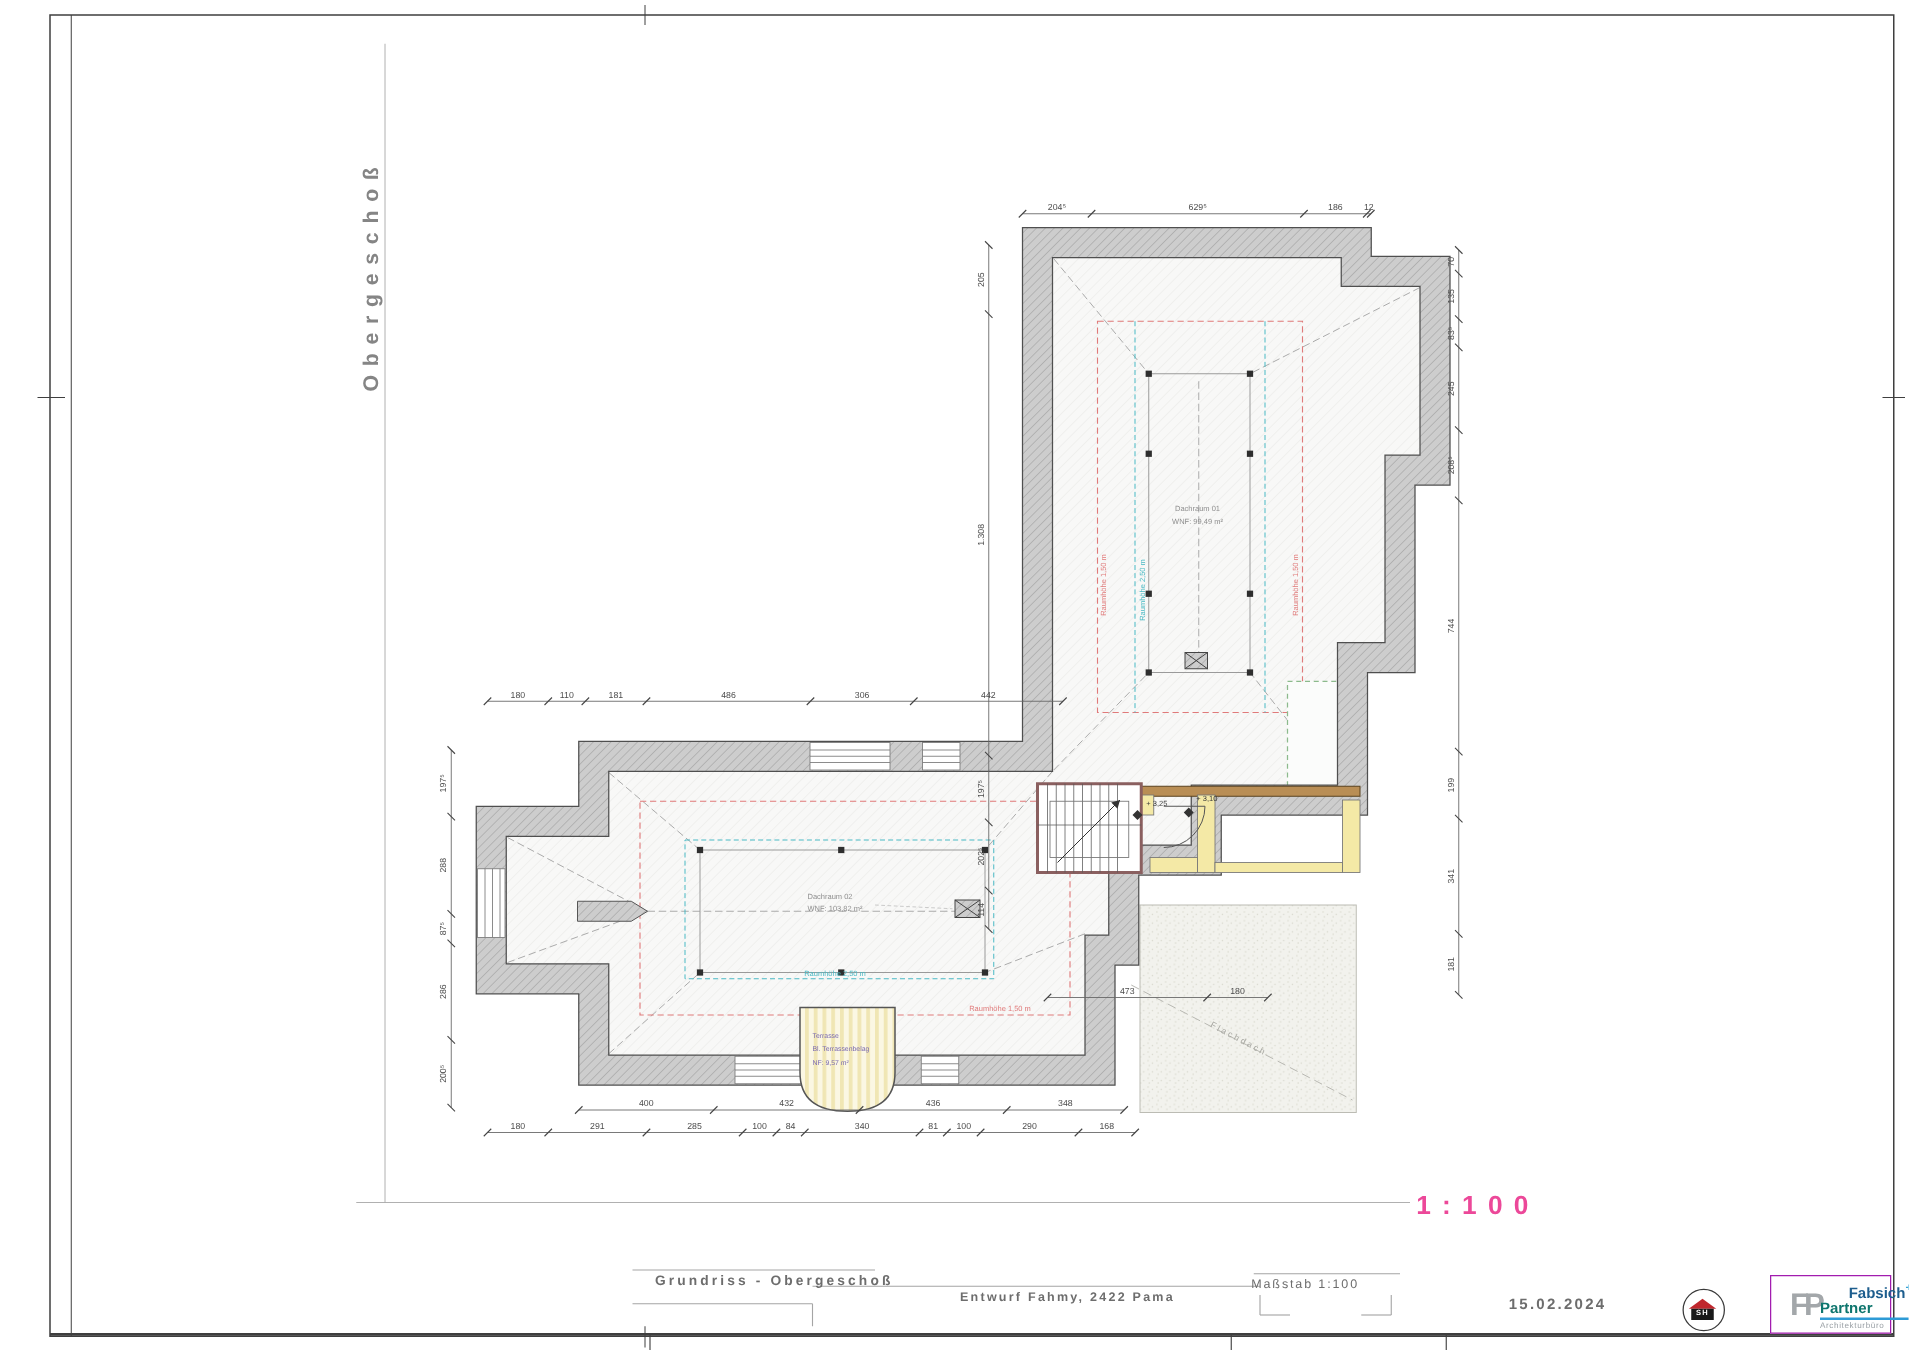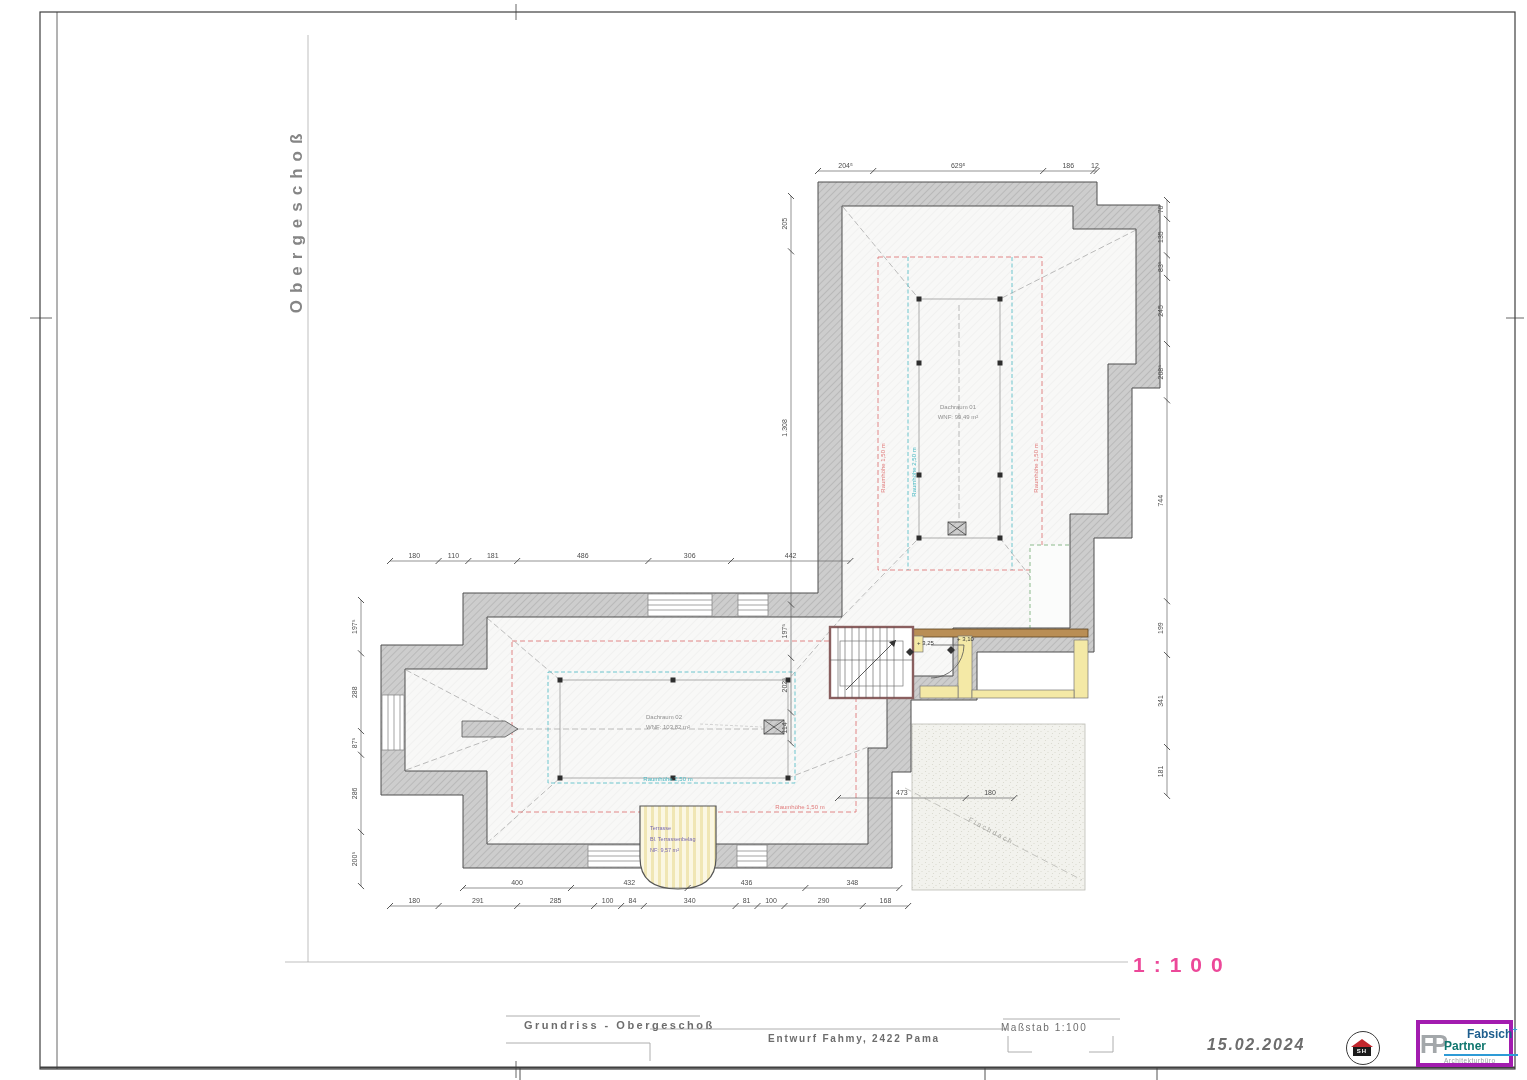--- a/index.html
+++ b/index.html
@@ -7,29 +7,29 @@
         font-family:"Liberation Sans",sans-serif;}
   svg{position:absolute;left:0;top:0;}
   svg text{font-family:"Liberation Sans",sans-serif;}
   .ovl{position:absolute;white-space:nowrap;}
   .side-title{left:186px;top:209px;width:224px;height:22px;text-align:center;
     transform:rotate(-90deg);color:#858585;font-size:17px;font-weight:bold;letter-spacing:7px;}
   .scale-big{left:1133px;top:953px;color:#ec4899;font-size:21px;font-weight:bold;letter-spacing:9px;}
   .tb-title{left:524px;top:1019px;color:#6d6d6d;font-size:11px;font-weight:bold;letter-spacing:2.5px;text-align:right;}
   .tb-project{left:768px;top:1033px;color:#6d6d6d;font-size:10px;font-weight:bold;letter-spacing:1.8px;}
   .tb-scale{left:1001px;top:1022px;color:#6d6d6d;font-size:10px;font-weight:normal;letter-spacing:1.5px;}
-  .tb-date{left:1207px;top:1036px;color:#6d6d6d;font-size:16px;font-weight:bold;letter-spacing:1.8px;font-style:italic;}
+  .tb-date{left:1207px;top:1036px;color:#6d6d6d;font-size:12px;font-weight:bold;letter-spacing:1.8px;}
   .stamp{left:1346px;top:1031px;width:34px;height:34px;border:1.6px solid #3a3a3a;border-radius:50%;
     background:#fff;box-sizing:border-box;}
   .stamp .roof{position:absolute;left:4px;top:7px;width:0;height:0;
     border-left:11px solid transparent;border-right:11px solid transparent;border-bottom:8px solid #c0272d;}
   .stamp .base{position:absolute;left:6px;top:15px;width:18px;height:9px;background:#1a1a1a;
     color:#fff;font-size:6px;font-weight:bold;text-align:center;line-height:9px;letter-spacing:1px;}
-  .logo-box{left:1416px;top:1020px;width:97px;height:47px;border:4px solid #a21caf;background:#fff;
-    box-sizing:border-box;display:flex;align-items:center;}
+  .logo-box{left:1416px;top:1020px;width:97px;height:47px;border:1px solid #a21caf;background:#fff;
+    box-sizing:border-box;display:flex;align-items:center;padding-left:15px;}
   .logo-mono{width:32px;text-align:center;color:#a3a7aa;font-size:25px;font-weight:bold;
     letter-spacing:-4px;line-height:40px;}
   .logo-text{flex:1;padding-right:3px;}
   .logo-name{color:#1e5e8e;font-size:12px;font-weight:bold;line-height:12px;margin-left:23px;}
   .logo-plus{color:#35a3d5;font-size:9px;font-weight:bold;vertical-align:super;}
   .logo-name2{color:#0f766e;font-size:12px;font-weight:bold;line-height:13px;}
   .logo-rule{height:2px;background:#2e9bd6;margin:1px 0 1px 0;}
   .logo-sub{color:#9aa0a5;font-size:6.5px;letter-spacing:0.5px;}
 </style>
 </head>

